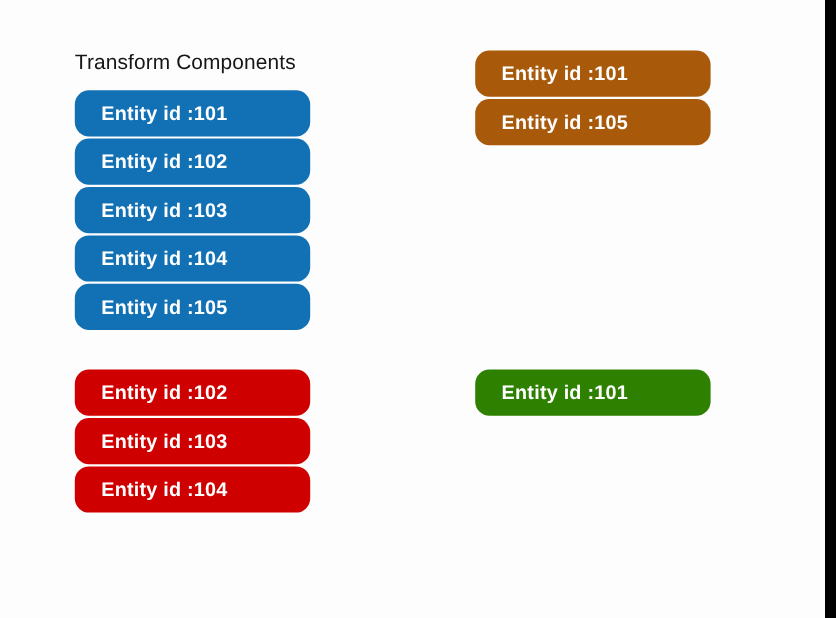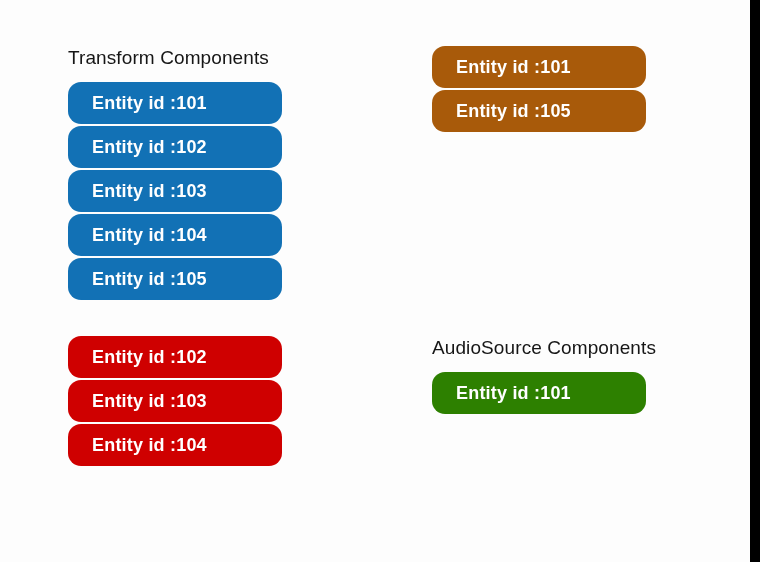--- a/index.html
+++ b/index.html
@@ -120,21 +120,20 @@
 
     <section class="group col-left row-bottom">
       <div class="pill-list">
         <div class="pill pill-gltfcontainer">Entity id :102</div>
         <div class="pill pill-gltfcontainer">Entity id :103</div>
         <div class="pill pill-gltfcontainer">Entity id :104</div>
       </div>
     </section>
 
     <section class="group col-right row-bottom">
-      <h2 class="group-title">AudioSource Components</h2>
       <div class="pill-list">
         <div class="pill pill-audiosource">Entity id :101</div>
       </div>
     </section>
 
   </div>
 
   <div class="edge-strip"></div>
 
 </div>

